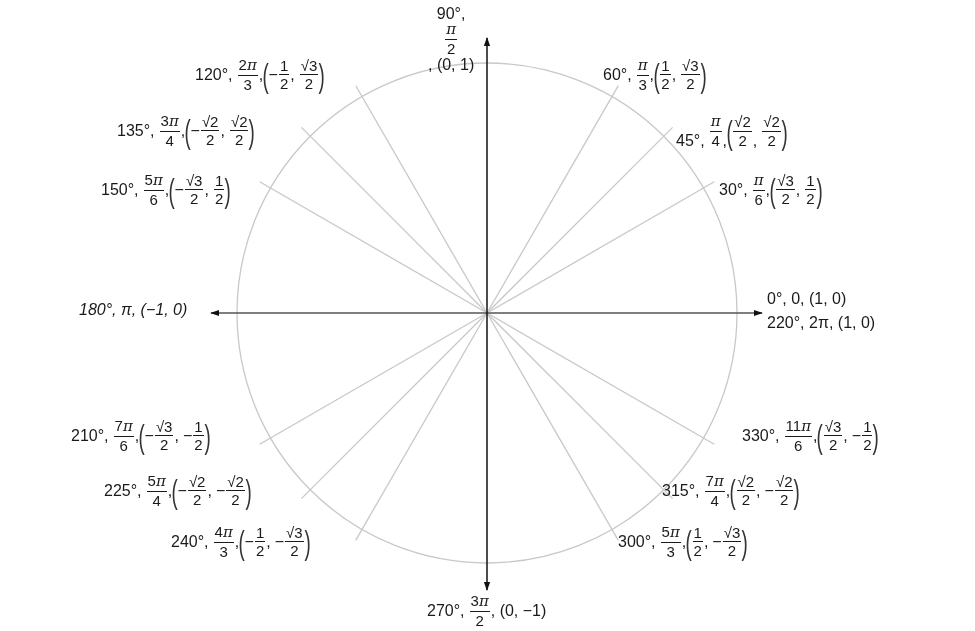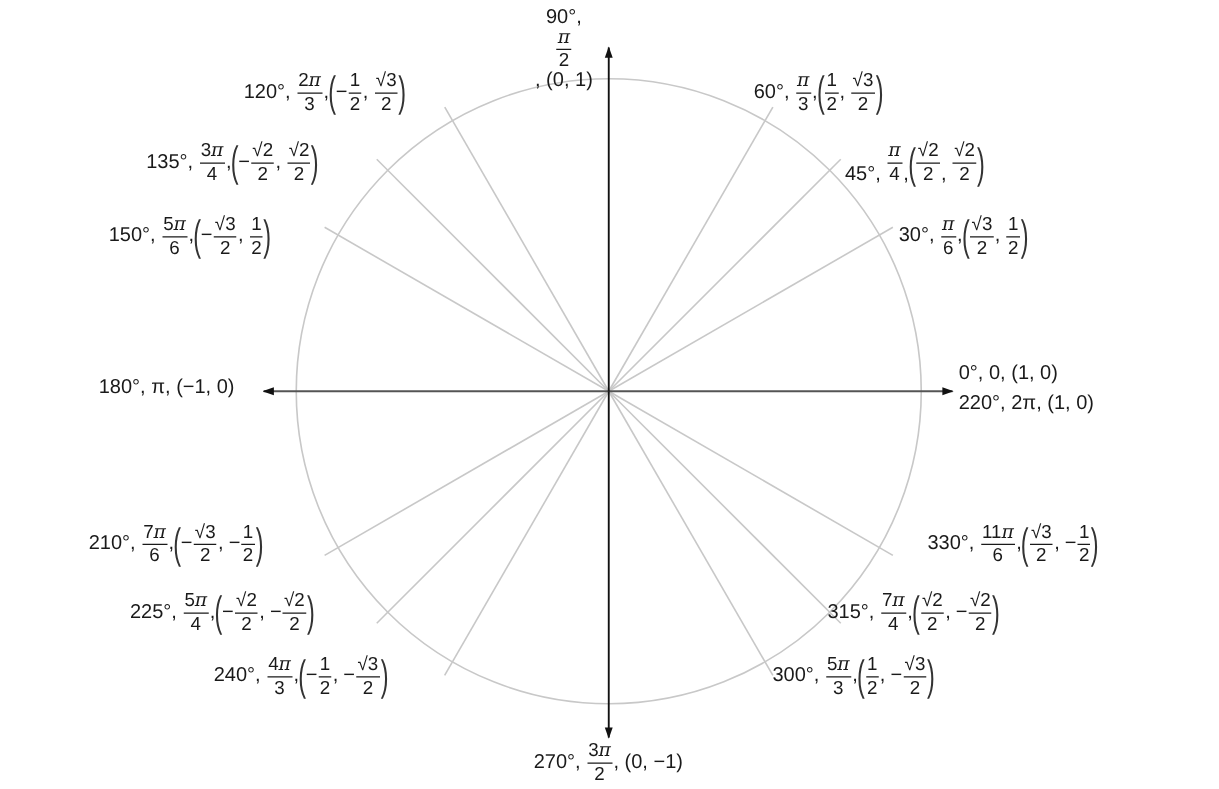--- a/index.html
+++ b/index.html
@@ -90,42 +90,42 @@
 <div class="label coord" style="left:676px;top:113px;align-items:flex-end;"><span>45°,</span><span class="sp"></span><span class="frac">
       <span class="num"><span class="pi">π</span></span>
       <span class="den">4</span>
     </span>,<span class="paren">(</span><span></span><span class="frac">
       <span class="num">√2</span>
       <span class="den">2</span>
     </span>,<span class="sp"></span><span></span><span class="frac">
       <span class="num">√2</span>
       <span class="den">2</span>
     </span><span class="paren">)</span></div>
-<div class="label coord" style="left:87px;top:172px;"><span>150°,</span><span class="sp"></span><span class="frac">
+<div class="label coord" style="left:101px;top:172px;"><span>150°,</span><span class="sp"></span><span class="frac">
       <span class="num">5<span class="pi">π</span></span>
       <span class="den">6</span>
     </span>,<span class="paren">(</span><span>−</span><span class="frac">
       <span class="num">√3</span>
       <span class="den">2</span>
     </span>,<span class="sp"></span><span></span><span class="frac">
       <span class="num">1</span>
       <span class="den">2</span>
     </span><span class="paren">)</span></div>
 <div class="label coord" style="left:719px;top:172px;"><span>30°,</span><span class="sp"></span><span class="frac">
       <span class="num"><span class="pi">π</span></span>
       <span class="den">6</span>
     </span>,<span class="paren">(</span><span></span><span class="frac">
       <span class="num">√3</span>
       <span class="den">2</span>
     </span>,<span class="sp"></span><span></span><span class="frac">
       <span class="num">1</span>
       <span class="den">2</span>
     </span><span class="paren">)</span></div>
 
-<div class="label" style="left:79px;top:302px;">
+<div class="label" style="left:79px;top:302px;font-style:italic;">
     <span>180°, π, (−1, 0)</span>
   </div>
 <div class="label" style="left:767px;top:291px;">
     <span>0°, 0, (1, 0)</span>
   </div>
 <div class="label" style="left:767px;top:315px;">
     <span>220°, 2π, (1, 0)</span>
   </div>
 
 <div class="label coord" style="left:71px;top:418px;"><span>210°,</span><span class="sp"></span><span class="frac">

